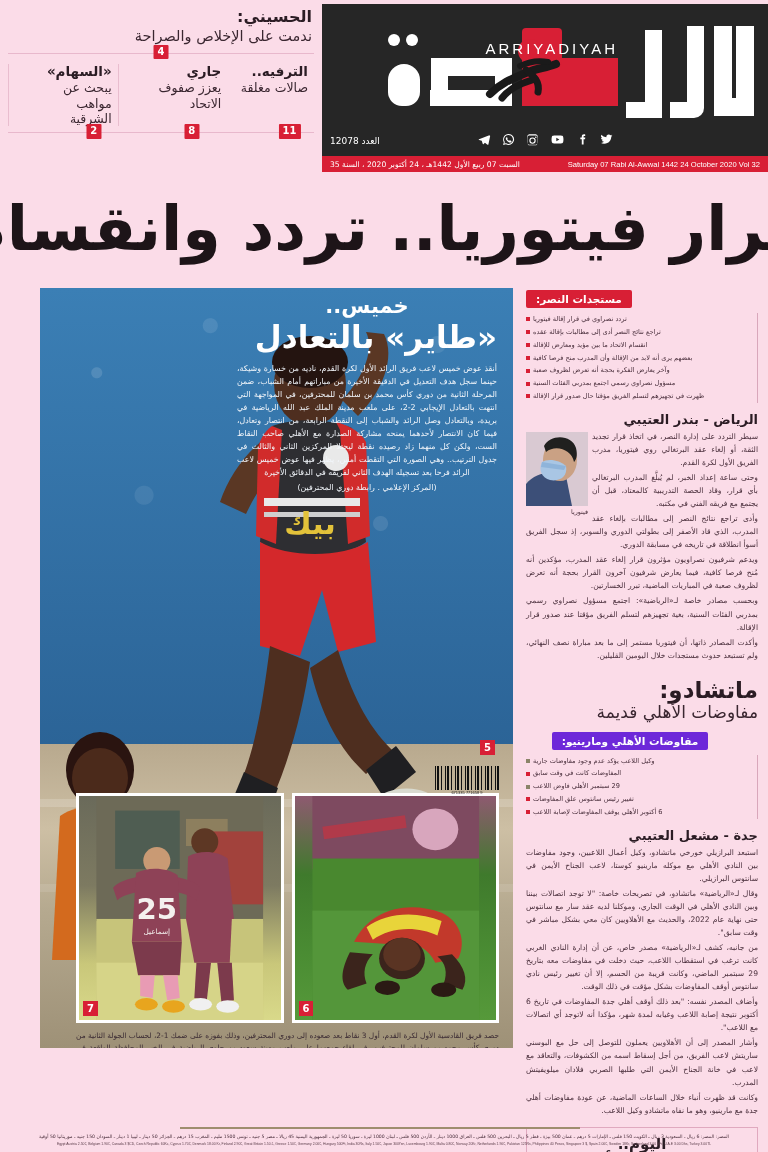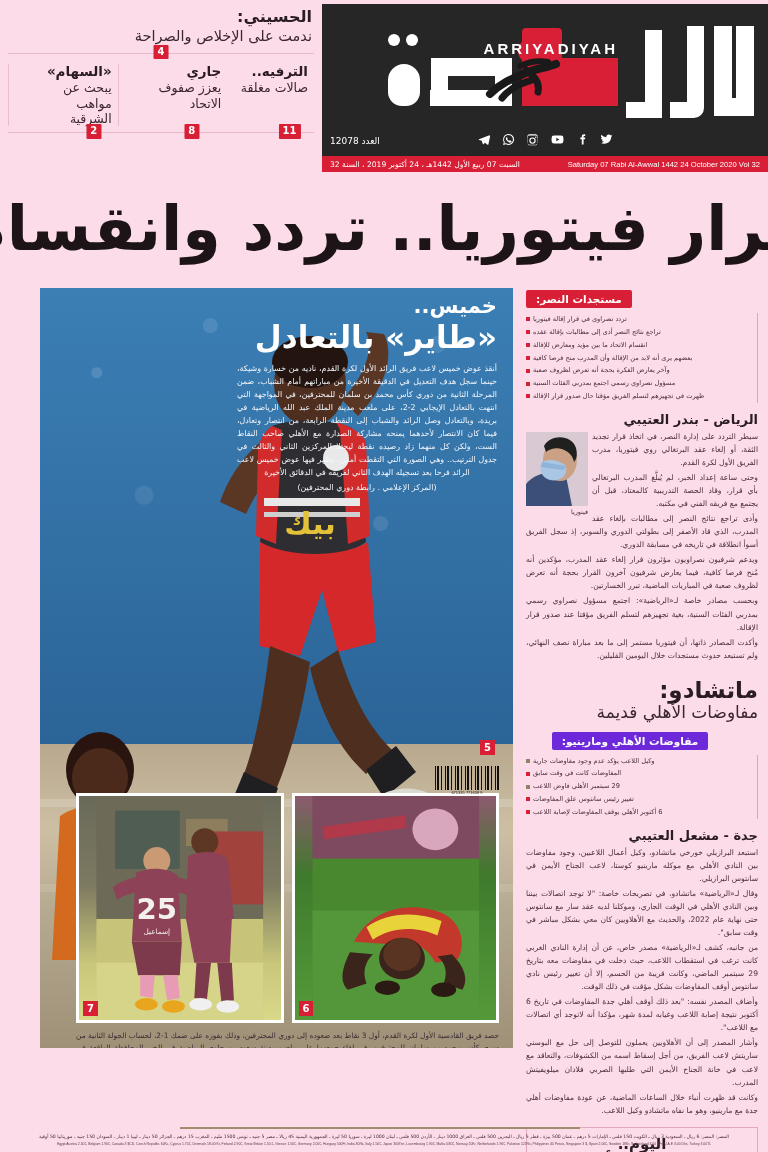--- a/index.html
+++ b/index.html
@@ -31,21 +31,21 @@
   .teaser-col + .teaser-col{border-left:1px solid #e9bdcf;padding-left:28px;}
   .teaser-col .c-head{font-size:13.5px;font-weight:bold;color:#2b1c24;line-height:1.15;}
   .teaser-col .c-sub{font-size:12.5px;color:#3a2630;line-height:1.22;margin-top:1px;}
   .teaser-foot{position:relative;margin:6px 8px 0 8px;height:1px;background:#e8b8cc;}
   .tf-num{position:absolute;top:-8px;transform:translateX(50%);}
 
   
   .masthead{position:absolute;left:322px;top:4px;width:446px;height:168px;background:#262626;}
   .mh-inner{position:relative;width:100%;height:100%;}
   .brand-latin{position:absolute;right:150px;top:36px;color:#fff;font-size:15px;
-               letter-spacing:3px;font-weight:bold;font-family:"Liberation Sans",sans-serif;}
+               letter-spacing:3px;font-weight:normal;font-family:"Liberation Sans",sans-serif;}
   .logo-arabic{position:absolute;right:10px;top:8px;left:8px;height:116px;}
   .logo-arabic .glyph{position:absolute;color:#fff;font-weight:bold;
                       font-family:"DejaVu Sans",sans-serif;line-height:1;}
   .redblock{position:absolute;background:#d81f35;}
   .runner{position:absolute;left:150px;top:26px;width:86px;height:66px;}
   .issue{position:absolute;left:8px;bottom:26px;color:#fff;font-size:9px;direction:rtl;}
   .socialbar{position:absolute;left:0;right:0;bottom:22px;display:flex;
              justify-content:center;align-items:center;gap:11px;}
   .socialbar svg{fill:#fff;}
   .datebar{position:absolute;left:0;right:0;bottom:0;height:16px;background:#d81f35;
@@ -76,21 +76,21 @@
        radial-gradient(circle at 22% 44%, rgba(255,255,255,.08) 9px, transparent 10px),
        radial-gradient(circle at 72% 50%, rgba(255,255,255,.10) 7px, transparent 8px),
        linear-gradient(180deg,#3b7fb5,#2b6396);
   }
   .pitch{position:absolute;left:0;bottom:0;width:100%;height:40%;
          background:linear-gradient(180deg,#b8a98e 0%,#cdbfa4 28%,#b5a98f 55%,#9e9177 100%);}
   .pitch .blurline{position:absolute;left:0;width:100%;height:8px;background:rgba(255,255,255,.18);}
 
   .cap-block{position:absolute;right:16px;top:8px;width:260px;direction:rtl;
              text-align:right;color:#fff;z-index:6;}
-  .cap-kicker{font-size:21px;font-weight:bold;color:#fff;line-height:1;margin-bottom:4px;}
+  .cap-kicker{font-size:21px;font-weight:bold;color:#fff;line-height:1;margin-bottom:4px;text-align:center;}
   .cap-title{font-size:31px;font-weight:bold;color:#fff;line-height:1.05;margin-bottom:8px;}
   .cap-body{font-size:7.9px;line-height:1.65;color:#f2f6fb;text-align:justify;
             text-align-last:center;}
 
   
   .player{position:absolute;left:120px;top:34px;width:300px;height:560px;z-index:4;}
   
   .photographer{position:absolute;left:2px;bottom:88px;width:210px;height:230px;z-index:5;}
 
   .pgmark{position:absolute;background:#d81f35;color:#fff;font-size:10px;font-weight:bold;
@@ -256,21 +256,21 @@
           </span>
           <span>
             <svg width="14" height="13" viewBox="0 0 24 24">
                 <path d="M21.9 4.3 2.8 11.5c-1 .4-1 1 .2 1.3l4.8 1.5 1.8 5.6c.2.6.1.9.8.9.5 0 .7-.2 1-.5l2.3-2.2 4.8 3.5c.9.5 1.5.2 1.7-.8l3.1-14.6c.3-1.2-.5-1.8-1.4-1.4z"></path>
               </svg>
           </span>
         </div>
 
         <div class="datebar">
           <span class="d-en">Saturday 07 Rabi Al-Awwal  1442   24 October 2020   Vol   32</span>
-          <span class="d-ar">السبت 07 ربيع الأول 1442هـ ، 24 أكتوبر 2019 ، السنة 32</span>
+          <span class="d-ar">السبت 07 ربيع الأول 1442هـ ، 24 أكتوبر 2020 ، السنة 35</span>
         </div>
       </div>
     </div>
   </div>
 
   <div class="headline">
     <h1>قرار فيتوريا.. تردد وانقسام</h1>
   </div>
 
   <div class="mainphoto">

